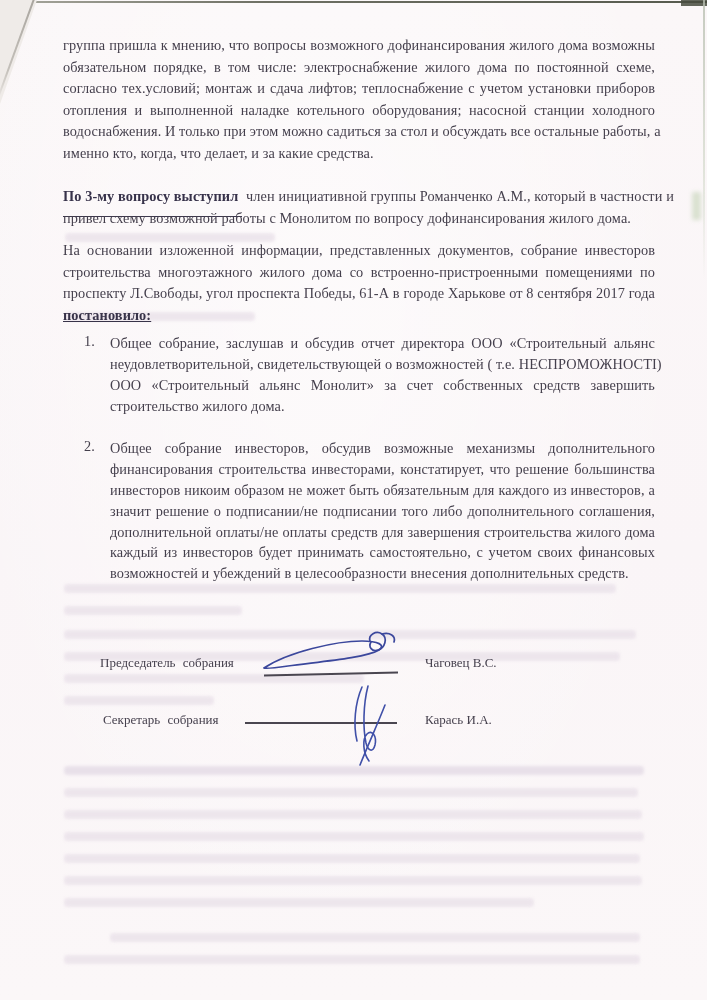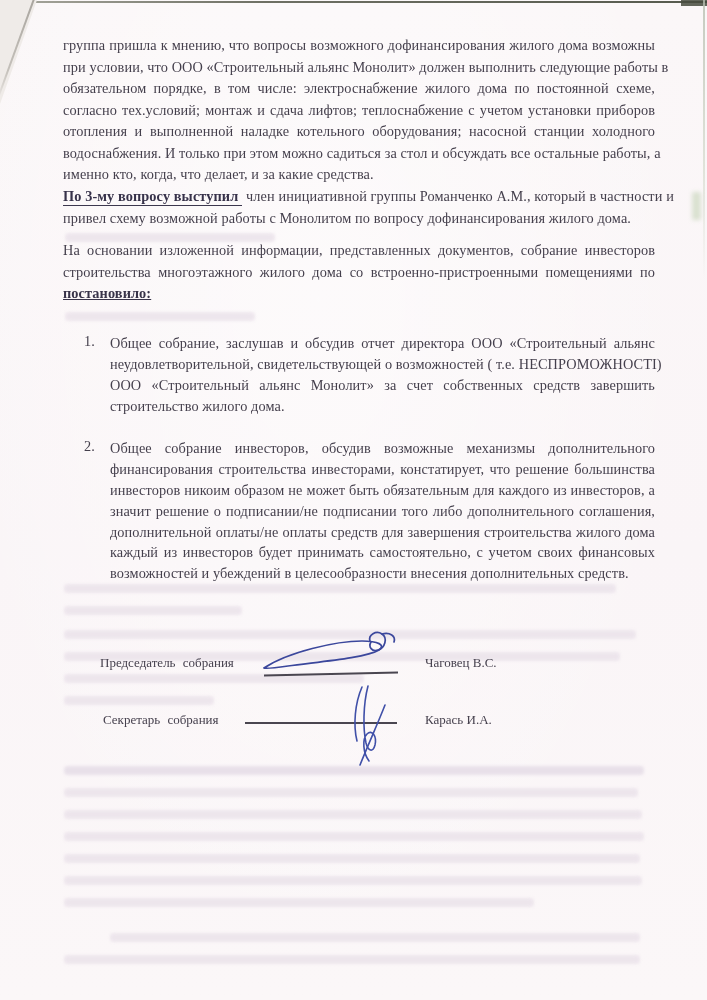--- a/index.html
+++ b/index.html
@@ -30,21 +30,21 @@
   .green-smudge{position:absolute;right:6px;top:192px;width:9px;height:28px;
     background:#ccd8c0;filter:blur(2px);opacity:.7;}
   
   .content{position:absolute;left:63px;top:0;width:592px;color:#443f4c;
     font-size:14.3px;letter-spacing:.1px;filter:blur(.25px);}
   .para{position:absolute;left:0;width:592px;}
   .jline{line-height:21.5px;height:21.5px;white-space:nowrap;text-align:justify;
     text-align-last:justify;overflow:visible;}
   .jline.last{text-align-last:left;}
   .lead{font-weight:bold;color:#37324a;border-bottom:1.6px solid #3c374e;
-    padding-right:4px;padding-bottom:1px;}
+    padding-right:4px;padding-bottom:12px;}
   .bold{font-weight:bold;color:#383349;text-decoration:underline;}
   .list-item{position:absolute;width:545px;left:47px;}
   .list-item .jline{line-height:20.9px;height:20.9px;}
   .num{position:absolute;left:-26px;top:0;font-size:14.3px;}
   
   .sig-label{position:absolute;color:#46414e;font-size:13px;word-spacing:4px;white-space:nowrap;filter:blur(.25px);}
   .sig-name{position:absolute;color:#46414e;font-size:13px;white-space:nowrap;filter:blur(.25px);}
   .sig-rule{position:absolute;height:1.6px;background:#4a4650;}
   .ink{position:absolute;}
   
@@ -79,36 +79,36 @@
   <div class="bl" style="left:64px;top:854px;width:576px"></div>
   <div class="bl" style="left:64px;top:876px;width:578px"></div>
   <div class="bl" style="left:64px;top:898px;width:470px"></div>
   <div class="bl" style="left:110px;top:933px;width:530px"></div>
   <div class="bl" style="left:64px;top:955px;width:576px"></div>
 
   <div class="content">
 
     <div class="para" style="top:35px">
       <div class="jline">группа пришла к мнению, что вопросы возможного дофинансирования жилого дома возможны</div>
-      <div class="jline">при условии, что ООО «Строительный альянс Монолит» должен выполнить следующие работы в</div>
       <div class="jline">обязательном порядке, в том числе: электроснабжение жилого дома по постоянной схеме,</div>
       <div class="jline">согласно тех.условий; монтаж и сдача  лифтов; теплоснабжение с учетом установки приборов</div>
       <div class="jline">отопления и выполненной наладке котельного оборудования; насосной станции холодного</div>
       <div class="jline">водоснабжения. И только при этом можно садиться за стол и обсуждать все остальные работы, а</div>
       <div class="jline last">именно кто, когда, что делает, и за какие средства.</div>
     </div>
 
     <div class="para" style="top:186px">
       <div class="jline"><span class="lead">По 3-му вопросу выступил</span> <span>член инициативной группы Романченко А.М., который в частности и</span></div>
       <div class="jline last">привел схему возможной работы с Монолитом по вопросу дофинансирования жилого дома.</div>
     </div>
 
     <div class="para" style="top:240px">
       <div class="jline">На основании изложенной информации, представленных  документов, собрание инвесторов</div>
       <div class="jline">строительства многоэтажного жилого дома со встроенно-пристроенными помещениями по</div>
+      <div class="jline">проспекту Л.Свободы, угол проспекта Победы, 61-А в городе Харькове от 8 сентября 2017 года</div>
       <div class="jline last bold">постановило:</div>
     </div>
 
     <div class="list-item" style="top:333px">
       <span class="num">1.</span>
       <div class="jline">Общее собрание, заслушав и обсудив отчет директора ООО «Строительный альянс</div>
       <div class="jline">неудовлетворительной, свидетельствующей о возможностей ( т.е. НЕСПРОМОЖНОСТІ)</div>
       <div class="jline">ООО «Строительный альянс Монолит» за счет собственных средств завершить</div>
       <div class="jline last">строительство жилого дома.</div>
     </div>

